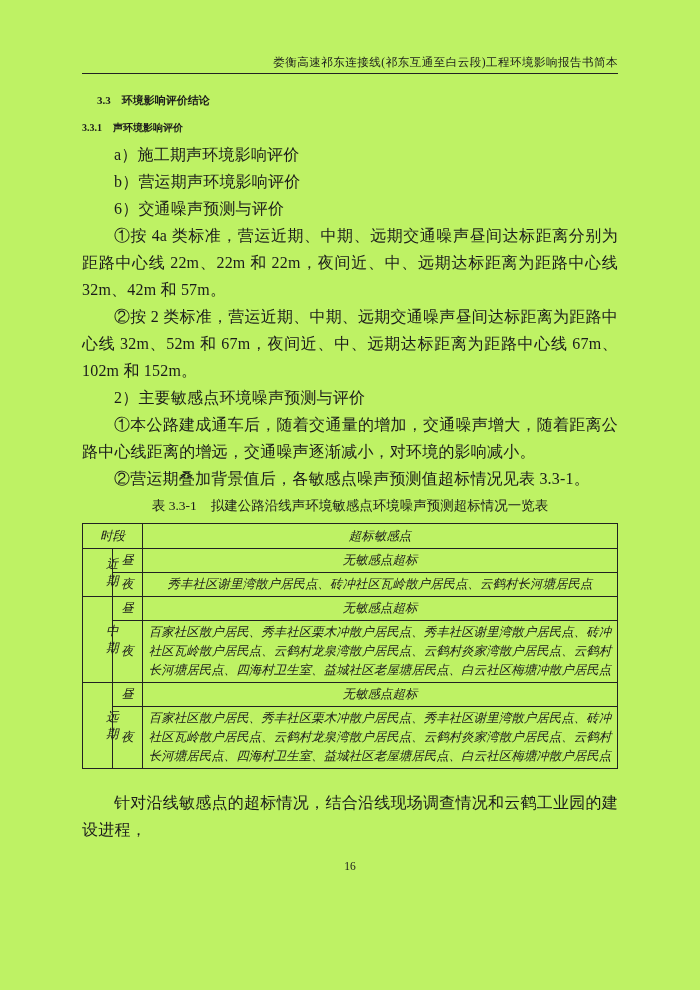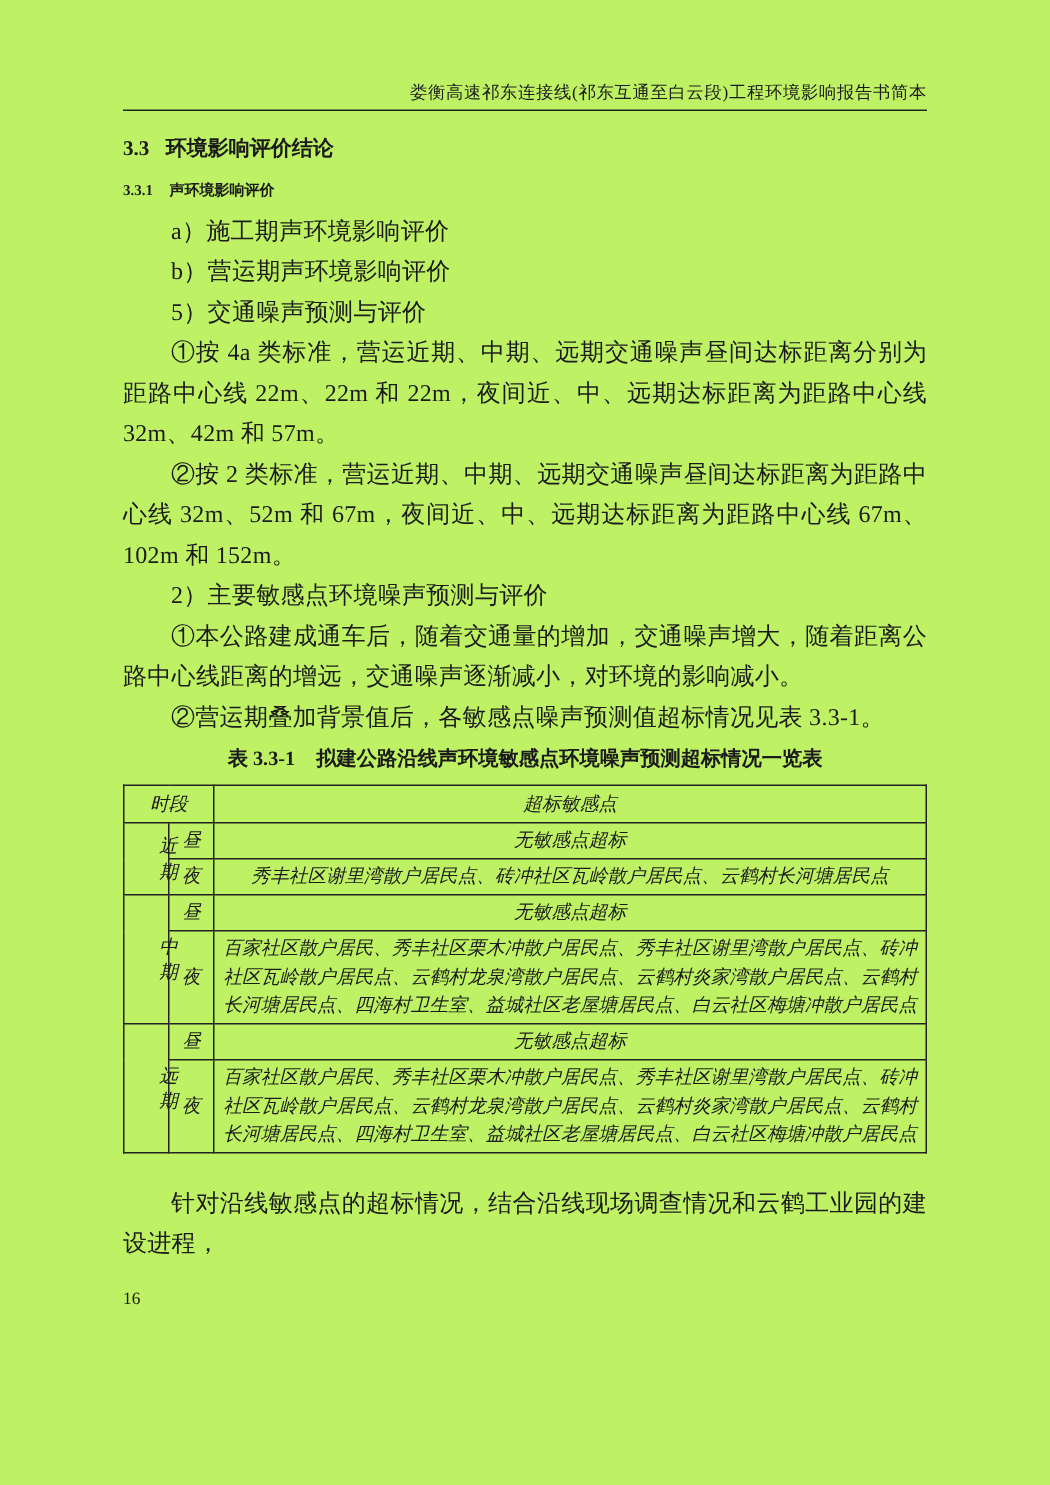--- a/index.html
+++ b/index.html
@@ -16,43 +16,43 @@
   }
   .running-header {
     text-align: right;
     font-size: 11.5px;
     line-height: 15px;
     letter-spacing: 0.5px;
     padding-bottom: 3px;
     border-bottom: 1.5px solid #222;
   }
   h1.section-heading {
-    font-size: 14px;
+    font-size: 11px;
     font-weight: bold;
-    margin: 15px 0 0;
+    margin: 15px 15px 0;
     line-height: 22px;
   }
   h2.subsection-heading {
     font-size: 10px;
     font-weight: bold;
     margin: 6px 0 2px;
     line-height: 22px;
   }
   .hnum { margin-right: 11px; }
   p.body-para {
     margin: 0;
     font-size: 16px;
     line-height: 27px;
     text-indent: 2em;
     text-align: justify;
     letter-spacing: 0.2px;
   }
   .table-title {
     text-align: center;
-    font-weight: bold;
+    font-weight: normal;
     font-size: 13.5px;
     line-height: 24px;
     margin: 2px 0 5px;
   }
   .table-title .title-label { margin-right: 14px; }
   table.noise-table {
     width: 100%;
     border-collapse: collapse;
     table-layout: fixed;
     border: 1.5px solid #222;
@@ -73,21 +73,21 @@
     line-height: 17px;
     padding: 0 23px;
   }
   .noise-table td.night-cell {
     line-height: 19px;
     padding: 2px 5px;
     word-break: break-all;
   }
   p.closing-para { margin-top: 20px; }
   .page-footer {
-    text-align: left;
+    text-align: center;
     font-size: 11.5px;
     margin-top: 17px;
   }
 </style>
 </head>
 <body>
 
 <div class="page">
 
   <div class="running-header">娄衡高速祁东连接线(祁东互通至白云段)工程环境影响报告书简本</div>
@@ -95,21 +95,21 @@
   <h1 class="section-heading">
     <span class="hnum">3.3</span><span>环境影响评价结论</span>
   </h1>
 
   <h2 class="subsection-heading">
     <span class="hnum">3.3.1</span><span>声环境影响评价</span>
   </h2>
 
   <p class="body-para">a）施工期声环境影响评价</p>
   <p class="body-para">b）营运期声环境影响评价</p>
-  <p class="body-para">5）交通噪声预测与评价</p>
+  <p class="body-para">6）交通噪声预测与评价</p>
   <p class="body-para">①按 4a 类标准，营运近期、中期、远期交通噪声昼间达标距离分别为距路中心线 22m、22m 和 22m，夜间近、中、远期达标距离为距路中心线 32m、42m 和 57m。</p>
   <p class="body-para">②按 2 类标准，营运近期、中期、远期交通噪声昼间达标距离为距路中心线 32m、52m 和 67m，夜间近、中、远期达标距离为距路中心线 67m、102m 和 152m。</p>
   <p class="body-para">2）主要敏感点环境噪声预测与评价</p>
   <p class="body-para">①本公路建成通车后，随着交通量的增加，交通噪声增大，随着距离公路中心线距离的增远，交通噪声逐渐减小，对环境的影响减小。</p>
   <p class="body-para">②营运期叠加背景值后，各敏感点噪声预测值超标情况见表 3.3-1。</p>
 
   <div class="table-title">
     <span class="title-label">表 3.3-1</span><span>拟建公路沿线声环境敏感点环境噪声预测超标情况一览表</span>
   </div>
 

